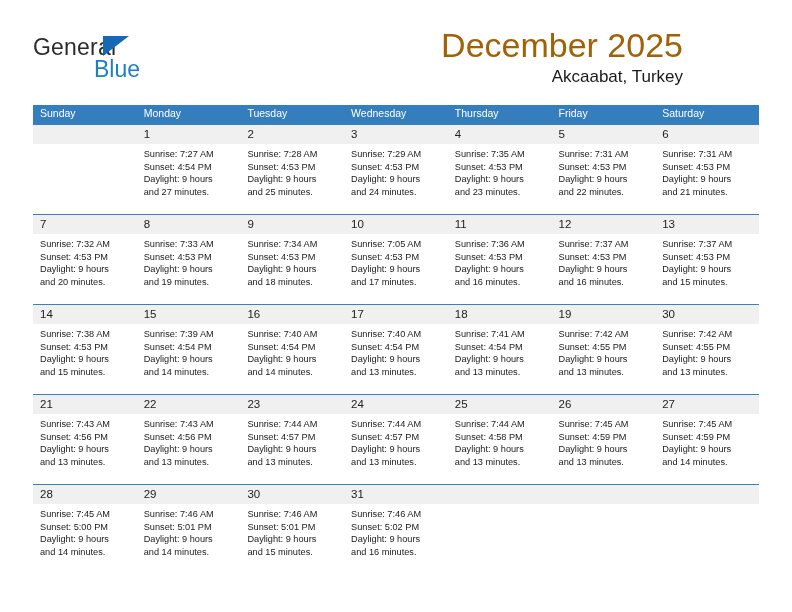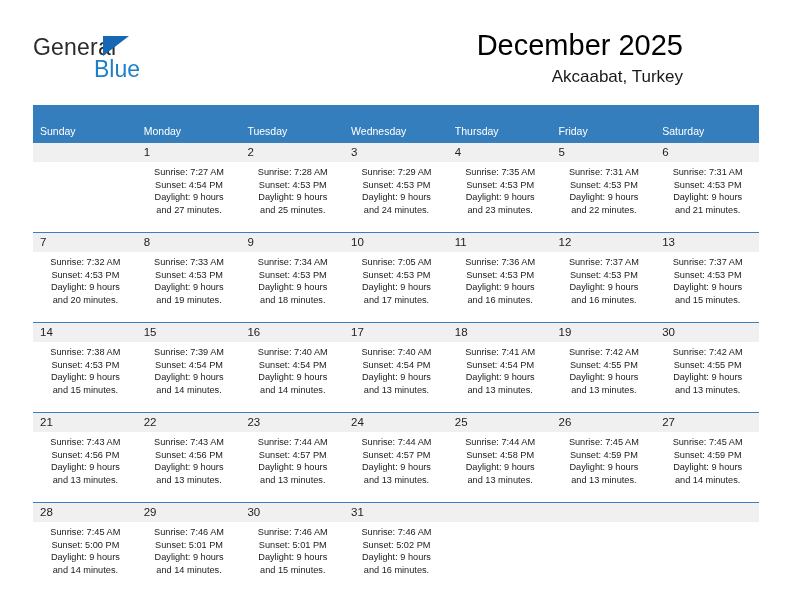--- a/index.html
+++ b/index.html
@@ -63,22 +63,22 @@
     font-family: "Liberation Sans", sans-serif;
   }
 
   .title-block {
     position: absolute;
     right: 0;
     top: 0;
     text-align: right;
   }
   .cal-title {
-    font-size: 29px;
-    color: #000000;
+    font-size: 34px;
+    color: #a16207;
     line-height: 34px;
     font-weight: normal;
     white-space: nowrap;
   }
   .cal-subtitle {
     font-size: 17px;
     color: #1a1a1a;
     line-height: 22px;
     margin-top: 4px;
     white-space: nowrap;
@@ -92,21 +92,21 @@
     width: 726px;
     border-collapse: collapse;
     table-layout: fixed;
   }
   .calendar th {
     background: #357ebd;
     color: #ffffff;
     font-size: 10.5px;
     font-weight: normal;
     text-align: left;
-    padding: 20px 0 5px 7px;
+    padding: 2px 0 5px 7px;
     height: 10px;
     border: none;
   }
   .week-row {
     border-top: 1.5px solid #3c7fbf;
   }
   .calendar td {
     vertical-align: top;
     padding: 0;
     border: none;
@@ -124,21 +124,20 @@
   }
   td.empty .daynum {
     background: #f0f0f0;
     color: transparent;
   }
   .details {
     padding: 4px 6px 0 7px;
     font-size: 9.2px;
     line-height: 12.6px;
     color: #1a1a1a;
-    text-align: center;
   }
   .details div {
     white-space: nowrap;
   }
 </style>
 </head>
 <body>
 
 <div class="page">
 

